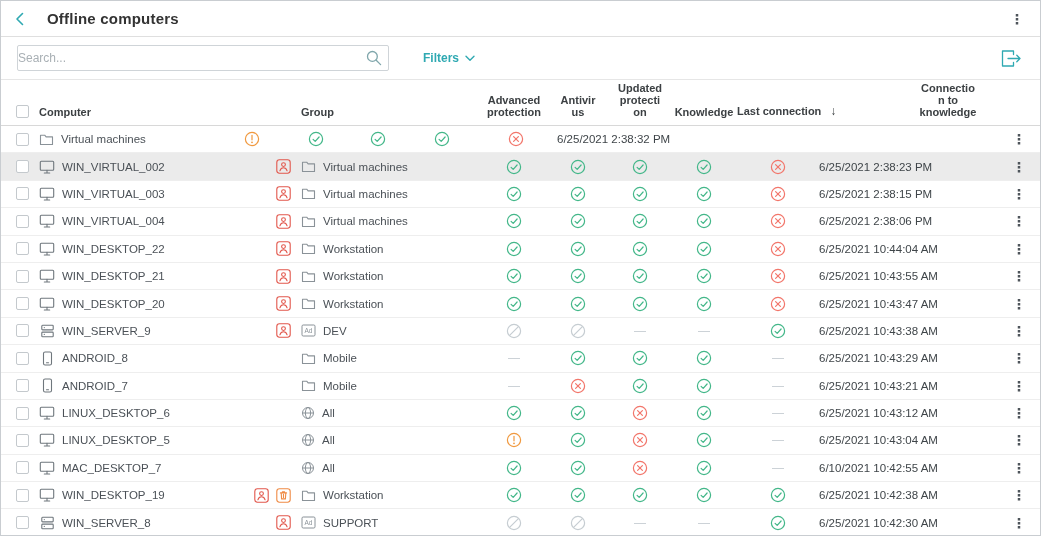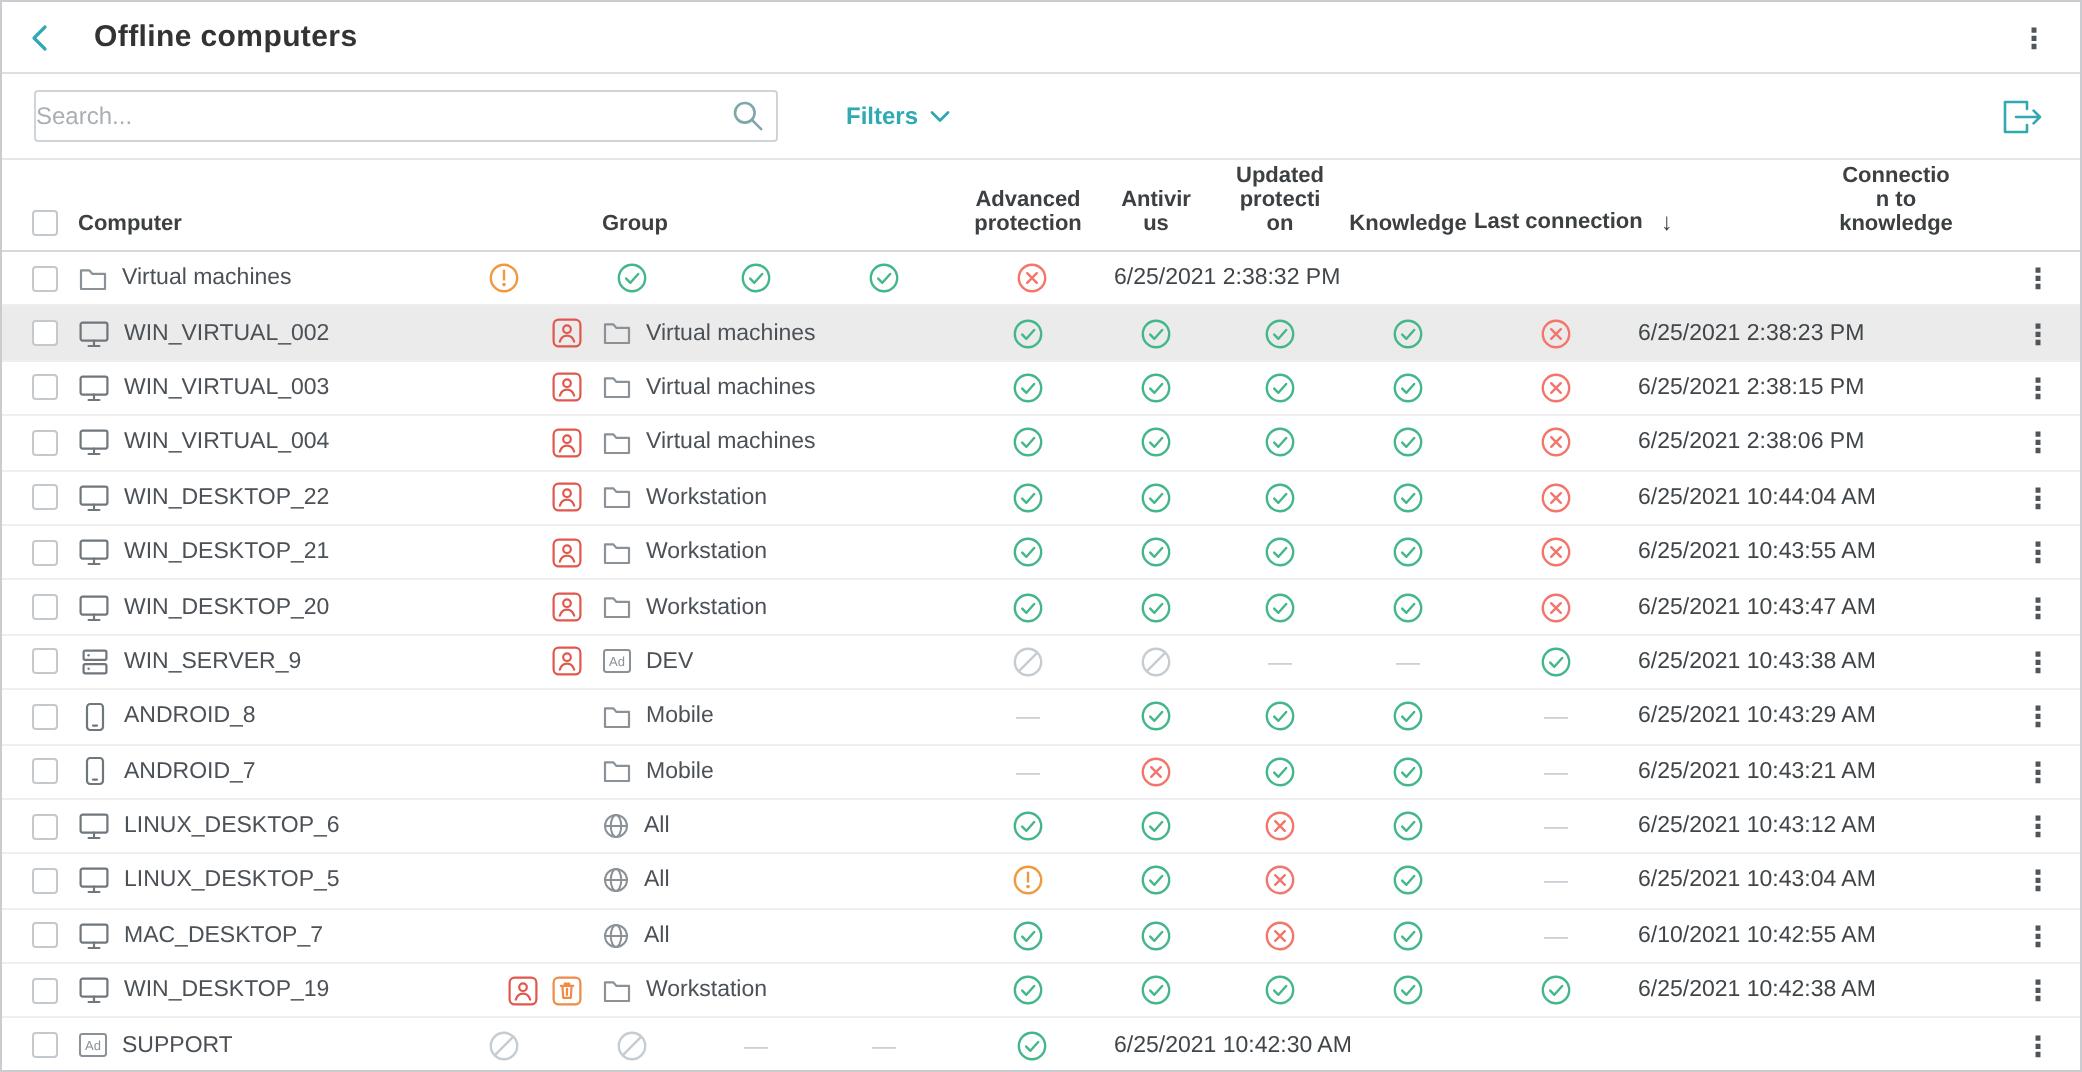--- a/index.html
+++ b/index.html
@@ -1112,20 +1112,40 @@
             <span class="lastc">6/25/2021 10:42:38 AM</span>
           </div>
           <div class="cell c-menu">
             <span class="kebab">⋮</span>
           </div>
         </div>
         <div class="row">
           <div class="cell c-check">
             <span class="checkbox"></span>
           </div>
+          <div class="cell c-computer">
+            <span class="icon dev">
+              <svg width="15" height="14" viewBox="0 0 15 14" fill="none" stroke="#6f777d" stroke-width="1.1">
+                <rect x="1.8" y="1.3" width="11.4" height="4.6" rx="0.8"></rect>
+                <rect x="1.8" y="8.1" width="11.4" height="4.6" rx="0.8"></rect>
+                <circle cx="4.3" cy="3.6" r="0.6" fill="#6f777d" stroke="none"></circle>
+                <circle cx="4.3" cy="10.4" r="0.6" fill="#6f777d" stroke="none"></circle>
+              </svg>
+            </span>
+            <span class="cname">WIN_SERVER_8</span>
+            <span class="badges">
+              <span class="icon">
+                <svg width="15" height="15" viewBox="0 0 15 15" fill="none" stroke="#e2574c" stroke-width="1.1" stroke-linecap="round">
+                  <rect x="0.8" y="0.8" width="13.4" height="13.4" rx="2.6"></rect>
+                  <circle cx="7.5" cy="5.6" r="1.9"></circle>
+                  <path d="M3.9 11.8c.6-2 1.9-3 3.6-3s3 1 3.6 3"></path>
+                </svg>
+              </span>
+            </span>
+          </div>
           <div class="cell c-group">
             <span class="icon">
               <svg width="15" height="13" viewBox="0 0 15 13" fill="none" stroke="#8a9298" stroke-width="1">
                 <rect x="1" y="1" width="13" height="11" rx="1.2"></rect>
                 <text x="7.5" y="9" font-size="6.5" text-anchor="middle" fill="#8a9298" stroke="none">Ad</text>
               </svg>
             </span>
             <span class="gname">SUPPORT</span>
           </div>
           <div class="cell c-status c-adv">

